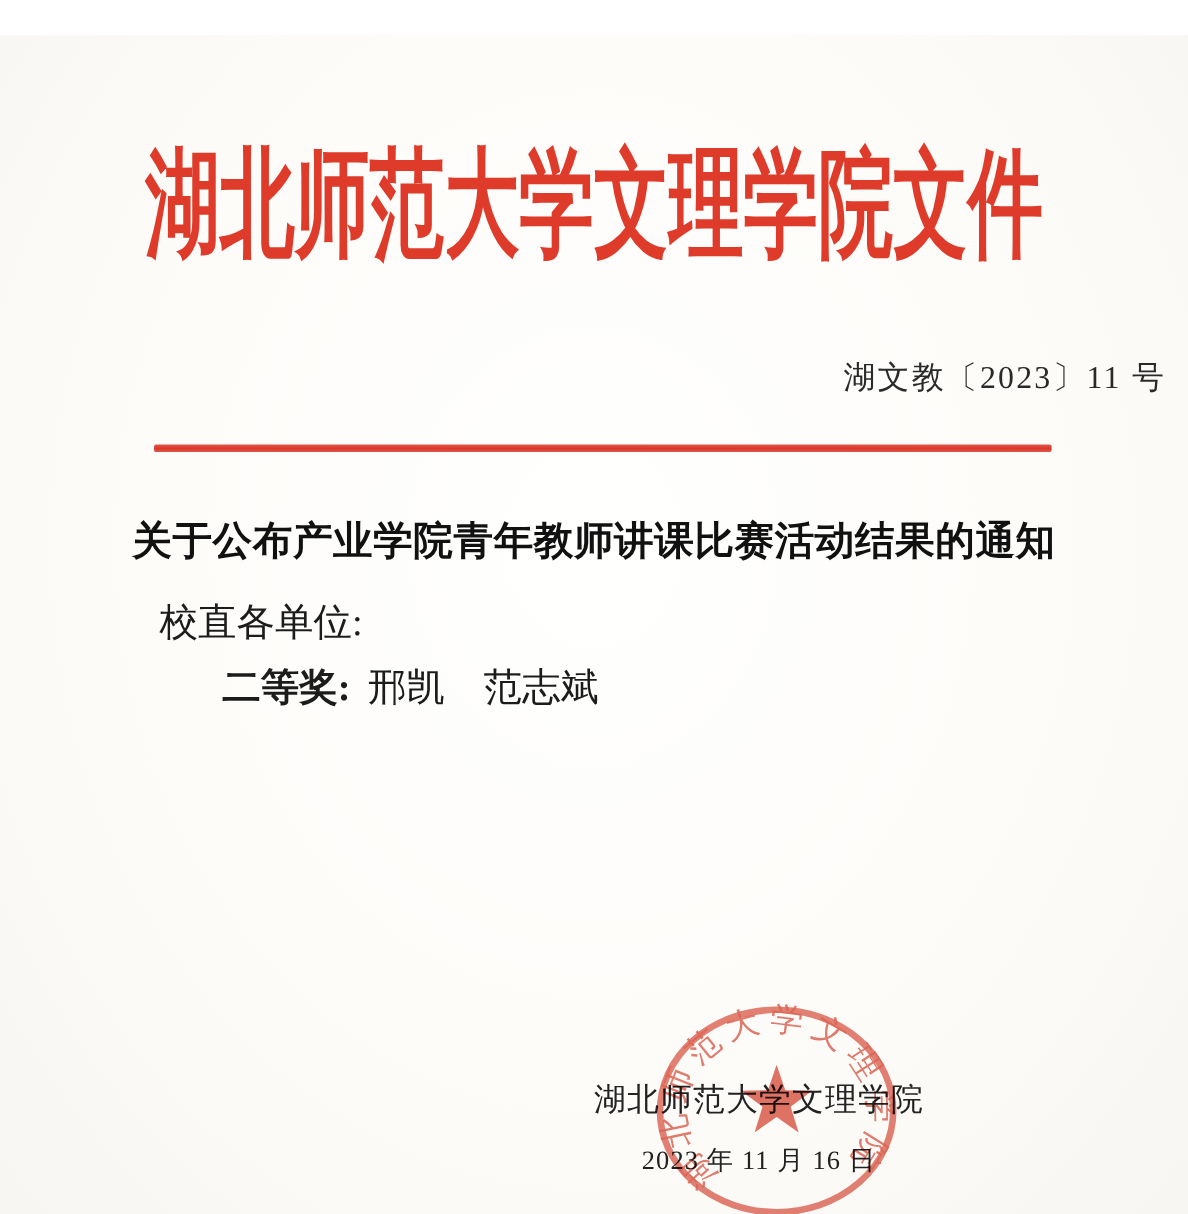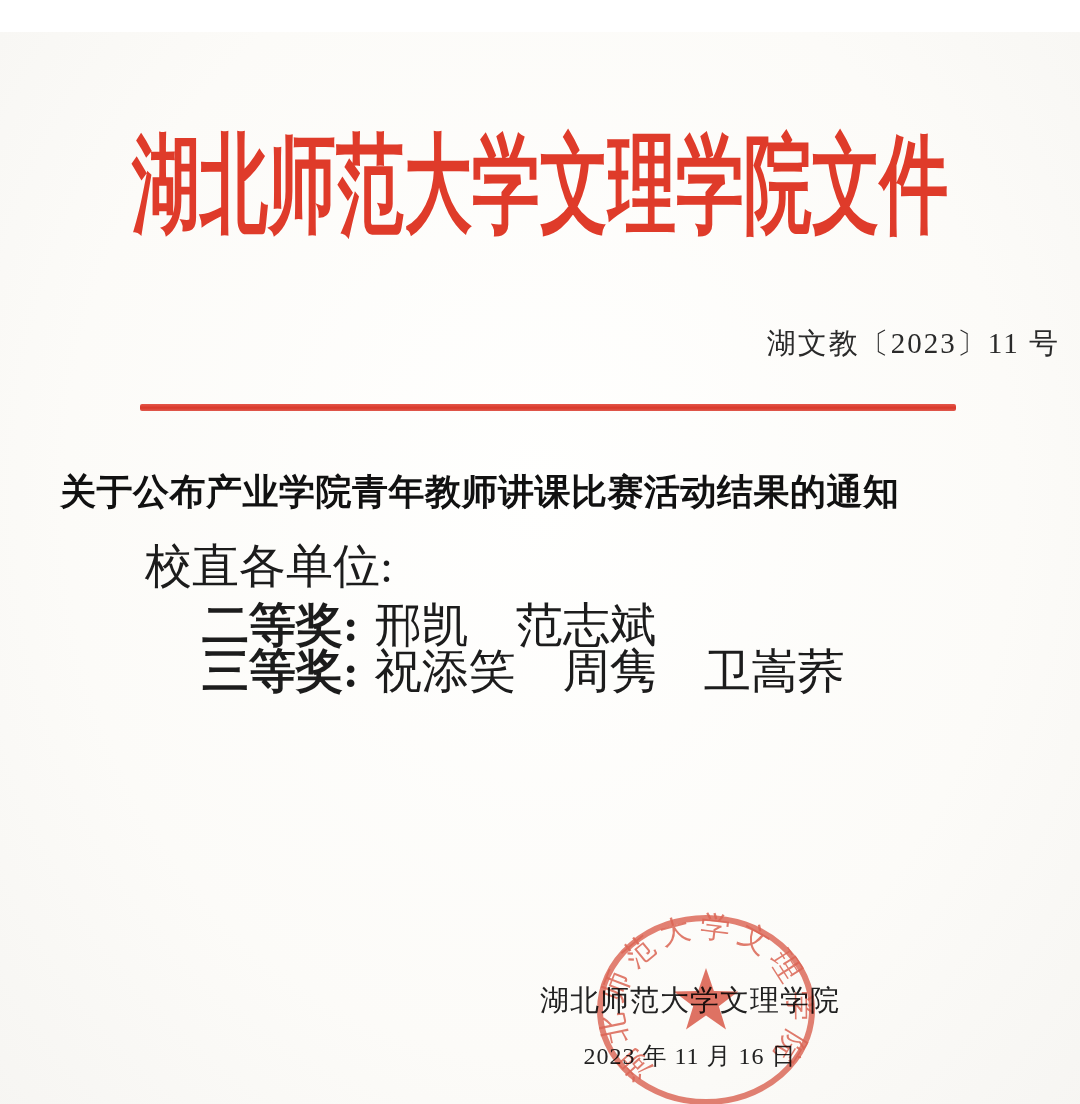--- a/index.html
+++ b/index.html
@@ -34,30 +34,31 @@
   
   .red-rule{
     position:absolute;top:372px;left:140px;
     width:816px;height:7px;
     background:linear-gradient(to bottom,#e4564a,#d9382a 55%,#e05a4e);
     border-radius:2px;
   }
   
   .doc-title{
     position:absolute;top:436px;left:60px;width:960px;
+    text-align:center;
     font-size:36px;font-weight:900;
     font-family:Liberation Serif, serif;
     color:#111;
     letter-spacing:0.5px;
     white-space:nowrap;
   }
   
   .body-col{
     position:absolute;top:506px;left:145px;width:808px;
-    font-size:47px;
+    font-size:35px;
   }
   .salutation{line-height:56px;}
   .paragraph{
     margin:0;
     line-height:53px;
     text-indent:2em;
     text-align:justify;
     text-align-last:left;
   }
   .awards{margin-top:8px;}
@@ -104,23 +105,20 @@
   <div class="red-rule"></div>
 
   <div class="doc-title">关于公布产业学院青年教师讲课比赛活动结果的通知</div>
 
   <div class="body-col">
     <div class="salutation">校直各单位:</div>
     <div class="awards">
       <div class="award-row">
         <span class="award-label">二等奖:</span><span class="award-names">邢凯　范志斌</span>
       </div>
-      <div class="award-row">
-        <span class="award-label">三等奖:</span><span class="award-names">祝添笑　周隽　卫嵩荞</span>
-      </div>
     </div>
   </div>
 
   <div class="signature">
     <div class="sig-org">湖北师范大学文理学院</div>
     <div class="sig-date">2023 年 11 月 16 日</div>
   </div>
 
   <svg class="stamp" viewBox="-116 -100 232 204" xmlns="http://www.w3.org/2000/svg">
 

